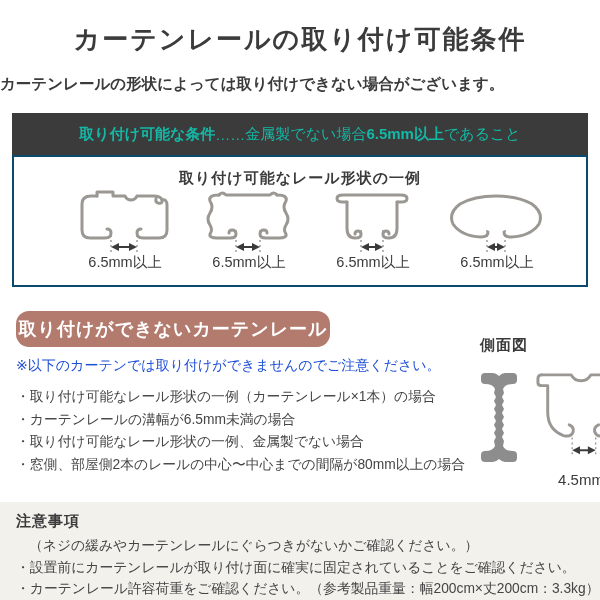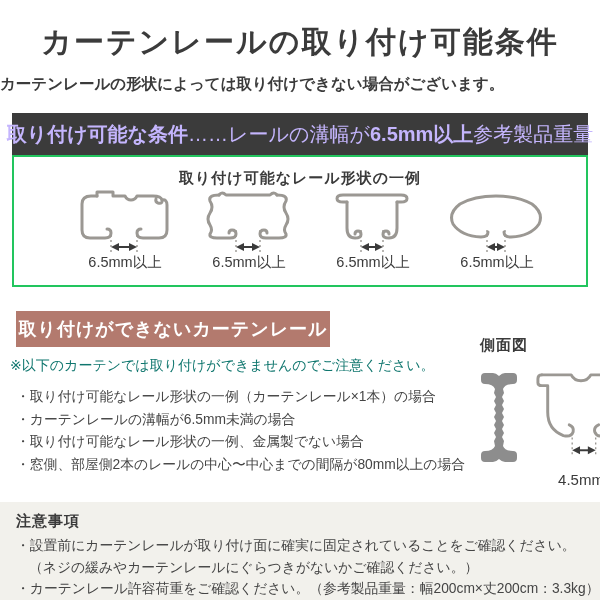--- a/index.html
+++ b/index.html
@@ -2,52 +2,52 @@
 <html><head>
 <meta charset="utf-8">
 <style>
   html,body{margin:0;padding:0;}
   .page{
     position:relative;width:600px;height:600px;background:#ffffff;overflow:hidden;
     font-family:"Liberation Sans","DejaVu Sans",sans-serif;color:#3b3b3b;
   }
   .page-title{
     position:absolute;top:22px;left:0;width:600px;text-align:center;
-    font-size:30px;font-weight:700;letter-spacing:2px;white-space:nowrap;
+    font-size:26px;font-weight:700;letter-spacing:2px;white-space:nowrap;
   }
   .page-subtitle{
     position:absolute;top:74px;left:0;width:500px;text-align:center;
     font-size:15.5px;font-weight:700;white-space:nowrap;
   }
   .cond-banner{
     position:absolute;top:113px;left:12px;width:576px;height:42px;background:#3b3b3b;
-    color:#c4b5fd;display:flex;align-items:center;justify-content:center;
-    font-size:20px;white-space:nowrap;
+    color:#14b8a6;display:flex;align-items:center;justify-content:center;
+    font-size:15px;white-space:nowrap;
   }
   .cond-banner .b{font-weight:700;}
   .examples-box{
     position:absolute;top:155px;left:12px;width:576px;height:132px;background:#ffffff;
-    border:2px solid #22c55e;box-sizing:border-box;
+    border:2px solid #0c4a6e;box-sizing:border-box;
   }
   .examples-heading{
     margin-top:12px;text-align:center;font-size:15px;font-weight:700;letter-spacing:1px;
   }
   .figures-row{
     display:flex;justify-content:center;gap:8px;padding-left:22px;margin-top:2px;
   }
   .figure{width:116px;text-align:center;}
   .figure svg{display:block;margin:0 auto;}
   .measure-label{font-size:14.5px;color:#3b3b3b;margin-top:-3px;white-space:nowrap;}
   .inc-banner{
     position:absolute;top:311px;left:16px;width:314px;height:36px;background:#b37a6e;
     color:#ffffff;display:flex;align-items:center;justify-content:center;
-    font-size:18px;font-weight:700;letter-spacing:1px;white-space:nowrap;
+    font-size:18px;font-weight:700;letter-spacing:1px;white-space:nowrap;border-radius:13px;
   }
   .inc-note{
-    position:absolute;top:357px;left:10px;font-size:14px;white-space:nowrap;color:#0f766e;
+    position:absolute;top:357px;left:16px;font-size:14px;white-space:nowrap;color:#1d4ed8;
   }
   .inc-list{
     position:absolute;top:386px;left:16px;width:450px;font-size:13.8px;color:#454545;
   }
   .inc-list .li{line-height:22.6px;white-space:nowrap;}
   .sideview{position:absolute;top:336px;left:440px;width:156px;margin-left:32px;}
   .sideview-label{font-size:15px;font-weight:700;margin-left:8px;letter-spacing:1px;}
   .sideview-figs{display:flex;align-items:flex-start;gap:12px;margin-top:6px;justify-content:flex-end;}
   .runner-wrap{margin-top:10px;}
   .railfig{text-align:center;}
@@ -65,23 +65,23 @@
 <body>
 
 <div class="page">
 
   <div class="page-title">カーテンレールの取り付け可能条件</div>
   <div class="page-subtitle">カーテンレールの形状によっては取り付けできない場合がございます。</div>
 
   <div class="cond-banner">
     <span class="b">取り付け可能な条件</span>
       <span>……</span>
-      <span>レールの溝幅が</span>
+      <span>金属製でない場合</span>
       <span class="b">6.5mm以上</span>
-      <span>参考製品重量</span>
+      <span>であること</span>
   </div>
 
   <div class="examples-box">
     <div class="examples-heading">取り付け可能なレール形状の一例</div>
     <div class="figures-row">
 
       <div class="figure">
         <svg width="116" height="66" viewBox="0 0 112 66">
           <g fill="none" stroke="#9b9893" stroke-width="3" stroke-linecap="round" stroke-linejoin="round">
             <path d="M28 6 H22 Q13 6 13 14 V40 Q13 48 21 48 H36 Q42 48 42 43 Q42 39 38 39"></path>
@@ -168,19 +168,19 @@
           <path d="M39 91 l8 -4 v8 z M63 91 l-8 -4 v8 z" fill="#3b3b3b"></path>
         </svg>
         <div class="measure-label">4.5mm</div>
       </div>
     </div>
   </div>
 
   <div class="cautions">
     <div class="cautions-heading">注意事項</div>
     <div class="caution-items">
+      <div class="caution-item indent">（ネジの緩みやカーテンレールにぐらつきがないかご確認ください。）</div>
       <div class="caution-item">・設置前にカーテンレールが取り付け面に確実に固定されていることをご確認ください。</div>
-      <div class="caution-item indent">（ネジの緩みやカーテンレールにぐらつきがないかご確認ください。）</div>
       <div class="caution-item">・カーテンレール許容荷重をご確認ください。（参考製品重量：幅200cm×丈200cm：3.3kg）</div>
     </div>
   </div>
 
 </div>
 
 </body></html>

